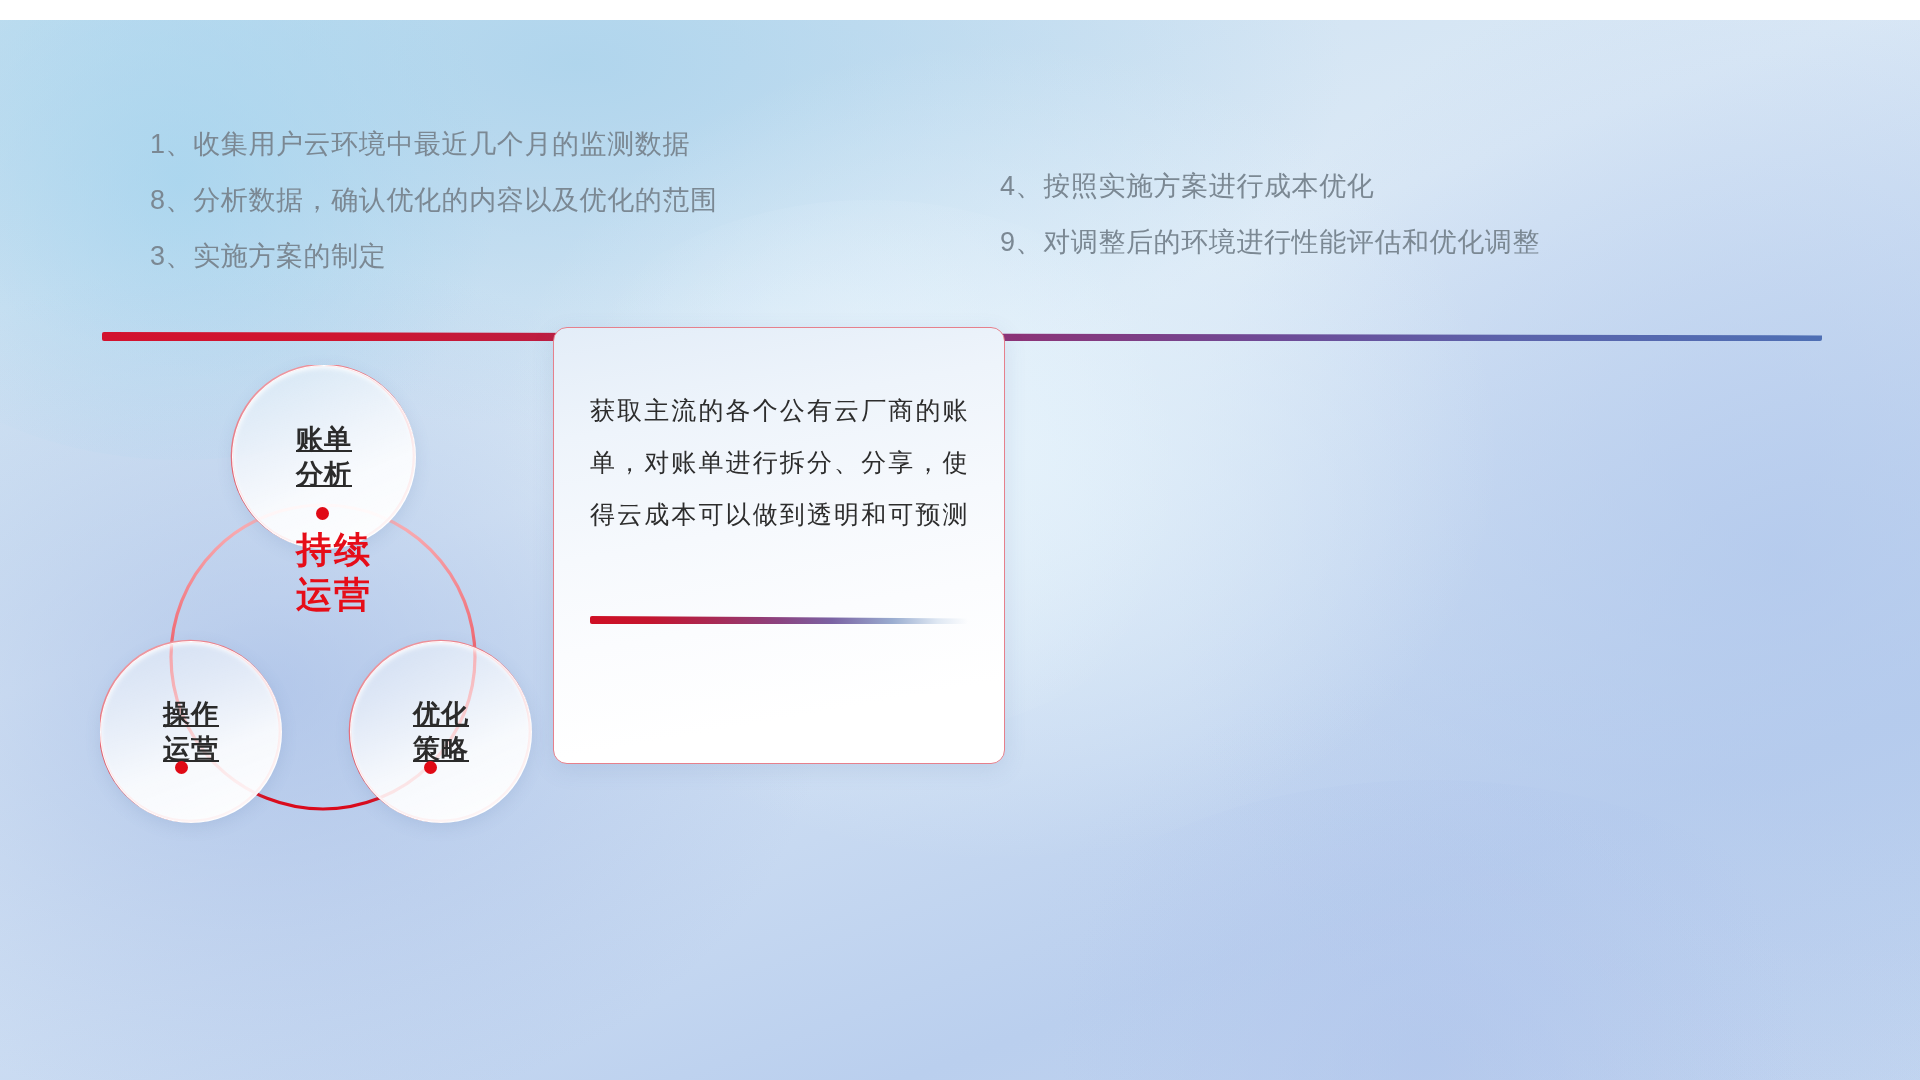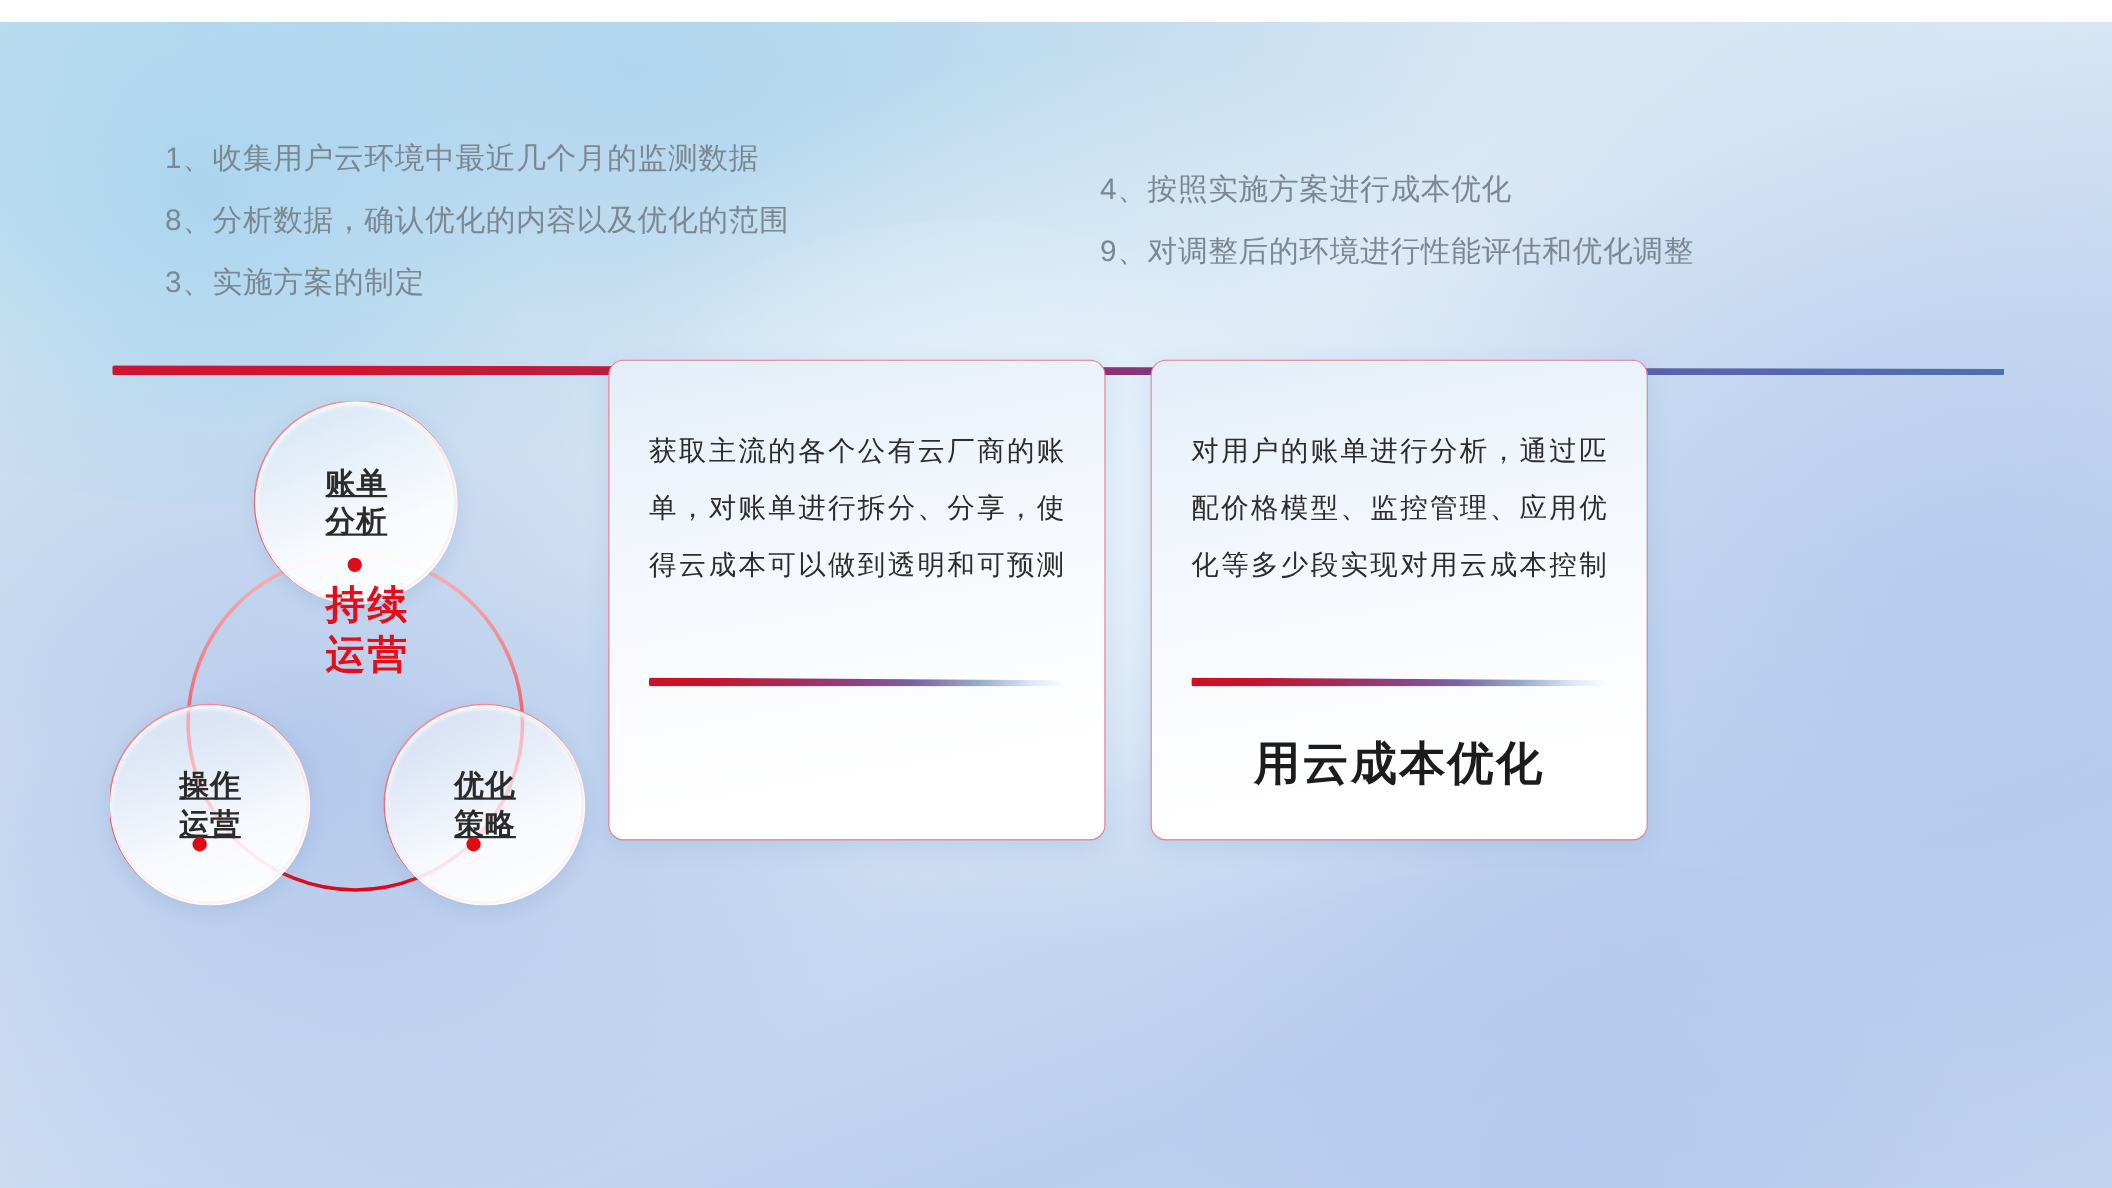--- a/index.html
+++ b/index.html
@@ -43,21 +43,21 @@
   .bullets {
     position: absolute;
     top: 96px;
     left: 150px;
     width: 1680px;
     display: flex;
     gap: 0px;
   }
   .bullet-col { display: flex; flex-direction: column; }
   .bullet-col.left  { width: 850px; padding-top: 0px; }
-  .bullet-col.right { width: 800px; padding-top: 28px; }
+  .bullet-col.right { width: 800px; padding-top: 28px; justify-content: center; }
 
   .bullet-line {
     font-size: 27px;
     line-height: 56px;
     color: #7b8893;
     letter-spacing: 0.6px;
     white-space: nowrap;
   }
 
   
@@ -269,19 +269,14 @@
     <div class="node-dot d1"></div>
     <div class="node-dot d2"></div>
     <div class="node-dot d3"></div>
   </div>
 
   <div class="card c1">
     <div class="card-body">获取主流的各个公有云厂商的账单，对账单进行拆分、分享，使得云成本可以做到透明和可预测</div>
     <div class="card-divider"></div>
   </div>
 
-  <div class="card c2">
-    <div class="card-body">对用户的账单进行分析，通过匹配价格模型、监控管理、应用优化等多少段实现对用云成本控制</div>
-    <div class="card-divider"></div>
-    <div class="card-title">用云成本优化</div>
-  </div>
 
 </div>
 
 </body></html>

